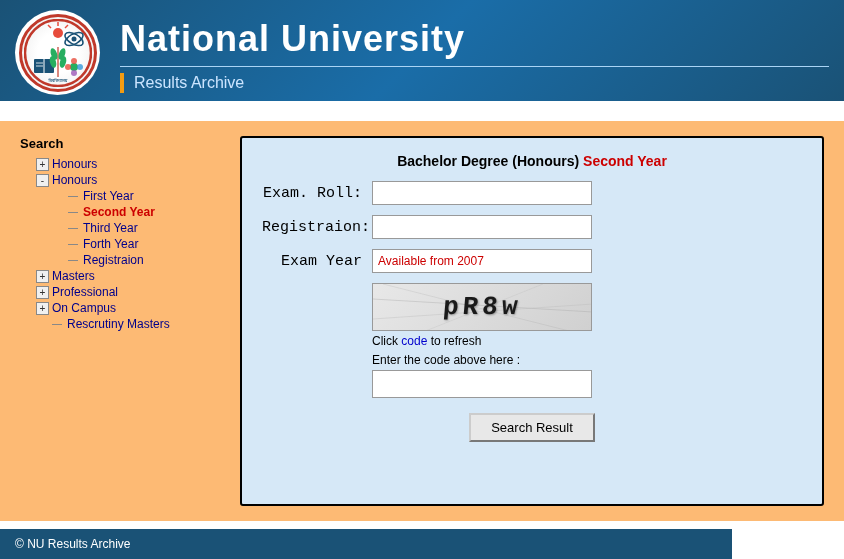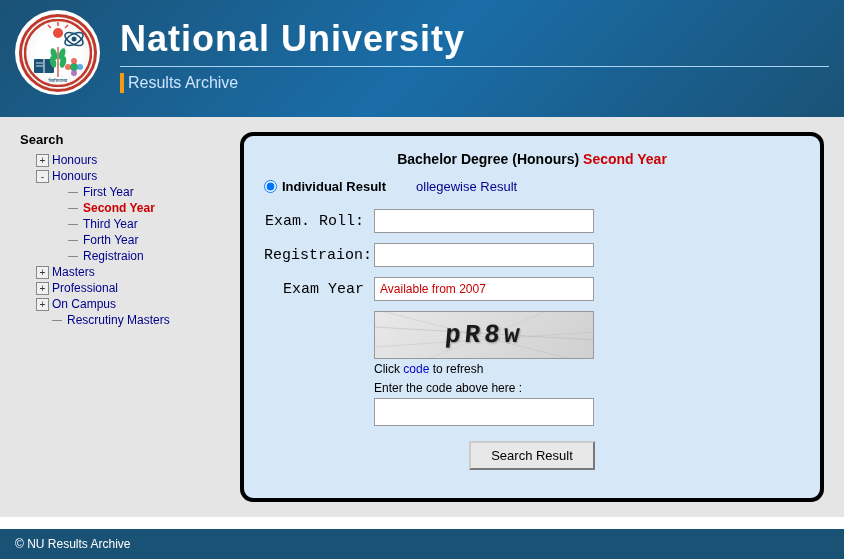--- a/index.html
+++ b/index.html
@@ -50,40 +50,41 @@
       letter-spacing: 1px;
     }
     .divider-line {
       border: none;
       border-top: 1px solid #aad4f5;
       margin: 6px 0;
     }
     .subtitle-row {
       display: flex;
       align-items: center;
-      gap: 4px;
-      padding-bottom: 24px;
+      gap: 10px;
+      padding-bottom: 8px;
     }
     .subtitle-bar {
       width: 4px;
       height: 20px;
       background: #f39c12;
     }
     .subtitle {
       color: #cce5ff;
       font-size: 16px;
     }
 
     
     .main-content {
       display: flex;
       padding: 15px 20px;
       gap: 20px;
-      background: #e5e5e5;
+      background: #fdba74;
       min-height: 400px;
+      margin-top: 20px;
     }
 
     
     .sidebar {
       width: 200px;
       flex-shrink: 0;
     }
     .sidebar-title {
       font-weight: bold;
       font-size: 13px;
@@ -130,23 +131,23 @@
       color: #00008b;
       text-decoration: none;
       font-size: 12px;
     }
     .sub-link.active { color: #cc0000; font-weight: bold; }
 
     
     .form-panel {
       flex: 1;
       background: #d6e8f7;
-      border: 4px solid #000000;
+      border: 2px solid #000000;
       padding: 15px 20px;
-      border-radius: 13px;
+      border-radius: 3px;
     }
     .form-title {
       text-align: center;
       font-size: 14px;
       color: #000;
       margin-bottom: 12px;
       font-weight: bold;
     }
     .form-title .highlight {
       color: #cc0000;
@@ -267,21 +268,21 @@
     .footer {
       background: #1a5276;
       color: #fff;
       display: flex;
       justify-content: space-between;
       align-items: center;
       padding: 8px 15px;
       font-size: 12px;
       position: fixed;
       bottom: 0;
-      width: 844px;
+      width: 732px;
     }
     .footer a {
       color: #fff;
       text-decoration: underline;
     }
   </style>
 </head>
 <body>
 
 <div class="header">
@@ -393,27 +394,20 @@
       <a href="#" class="sub-link">Rescrutiny Masters</a>
     </div>
   </div>
 
   <div class="form-panel">
     <div class="form-title">
       <span>Bachelor Degree (Honours)</span>
       <span class="highlight">Second Year</span>
     </div>
 
-    <div class="result-type-row">
-      <label class="radio-label">
-        <input type="radio" name="result-type" checked="" style="">
-        <span>Individual Result</span>
-      </label>
-      <a href="#" class="collegewise-link">ollegewise Result</a>
-    </div>
 
     <div class="form-row">
       <label class="form-label">Exam. Roll:</label>
       <input type="text" class="form-input" style="">
     </div>
 
     <div class="form-row">
       <label class="form-label">Registraion:</label>
       <input type="text" class="form-input" style="">
     </div>

